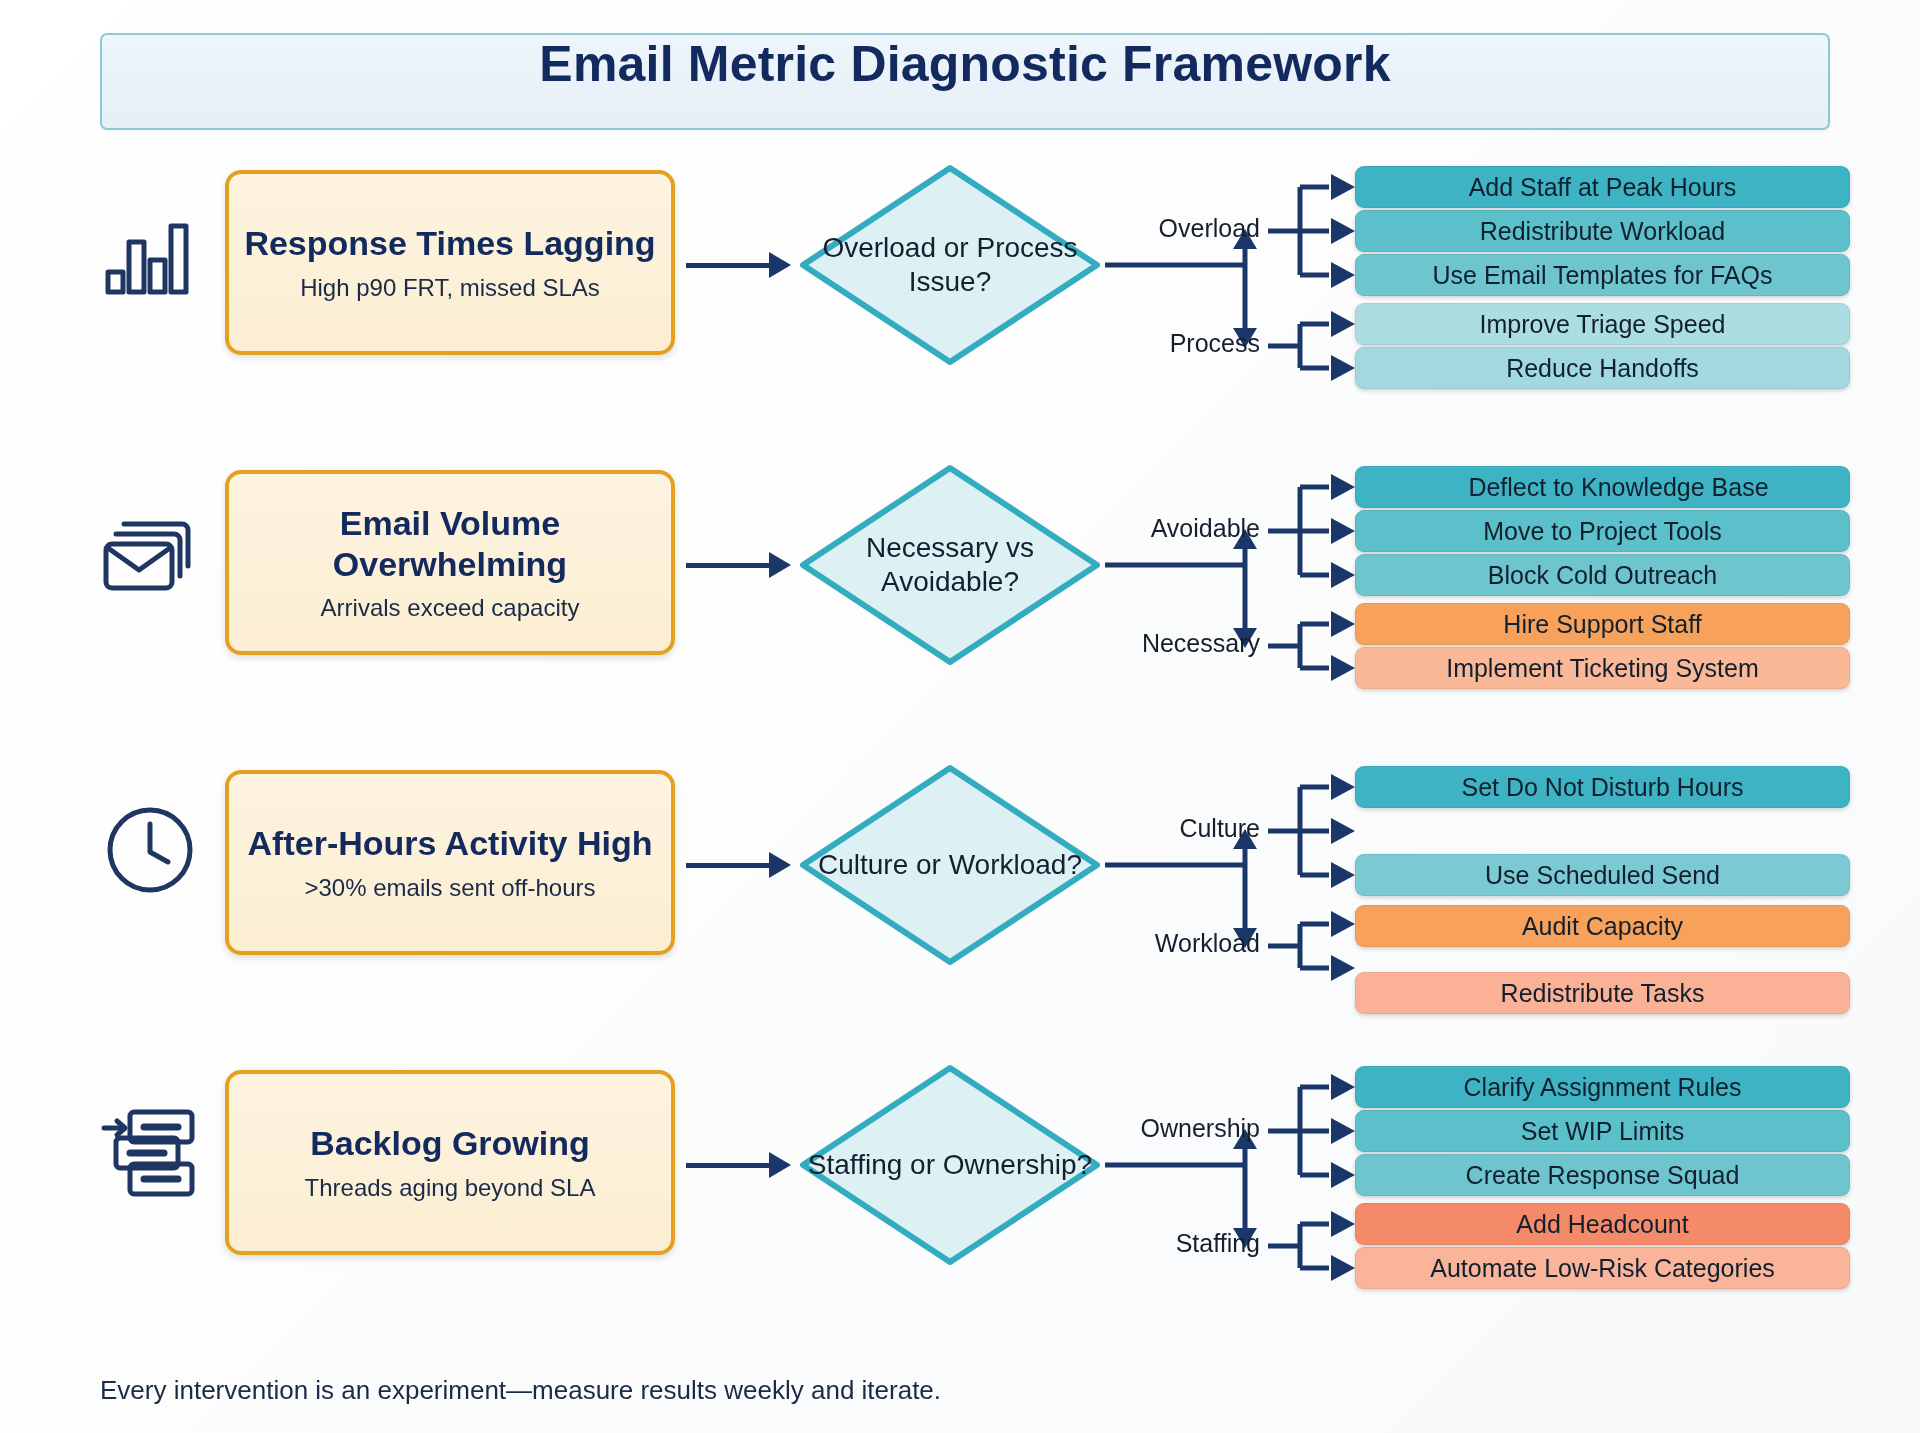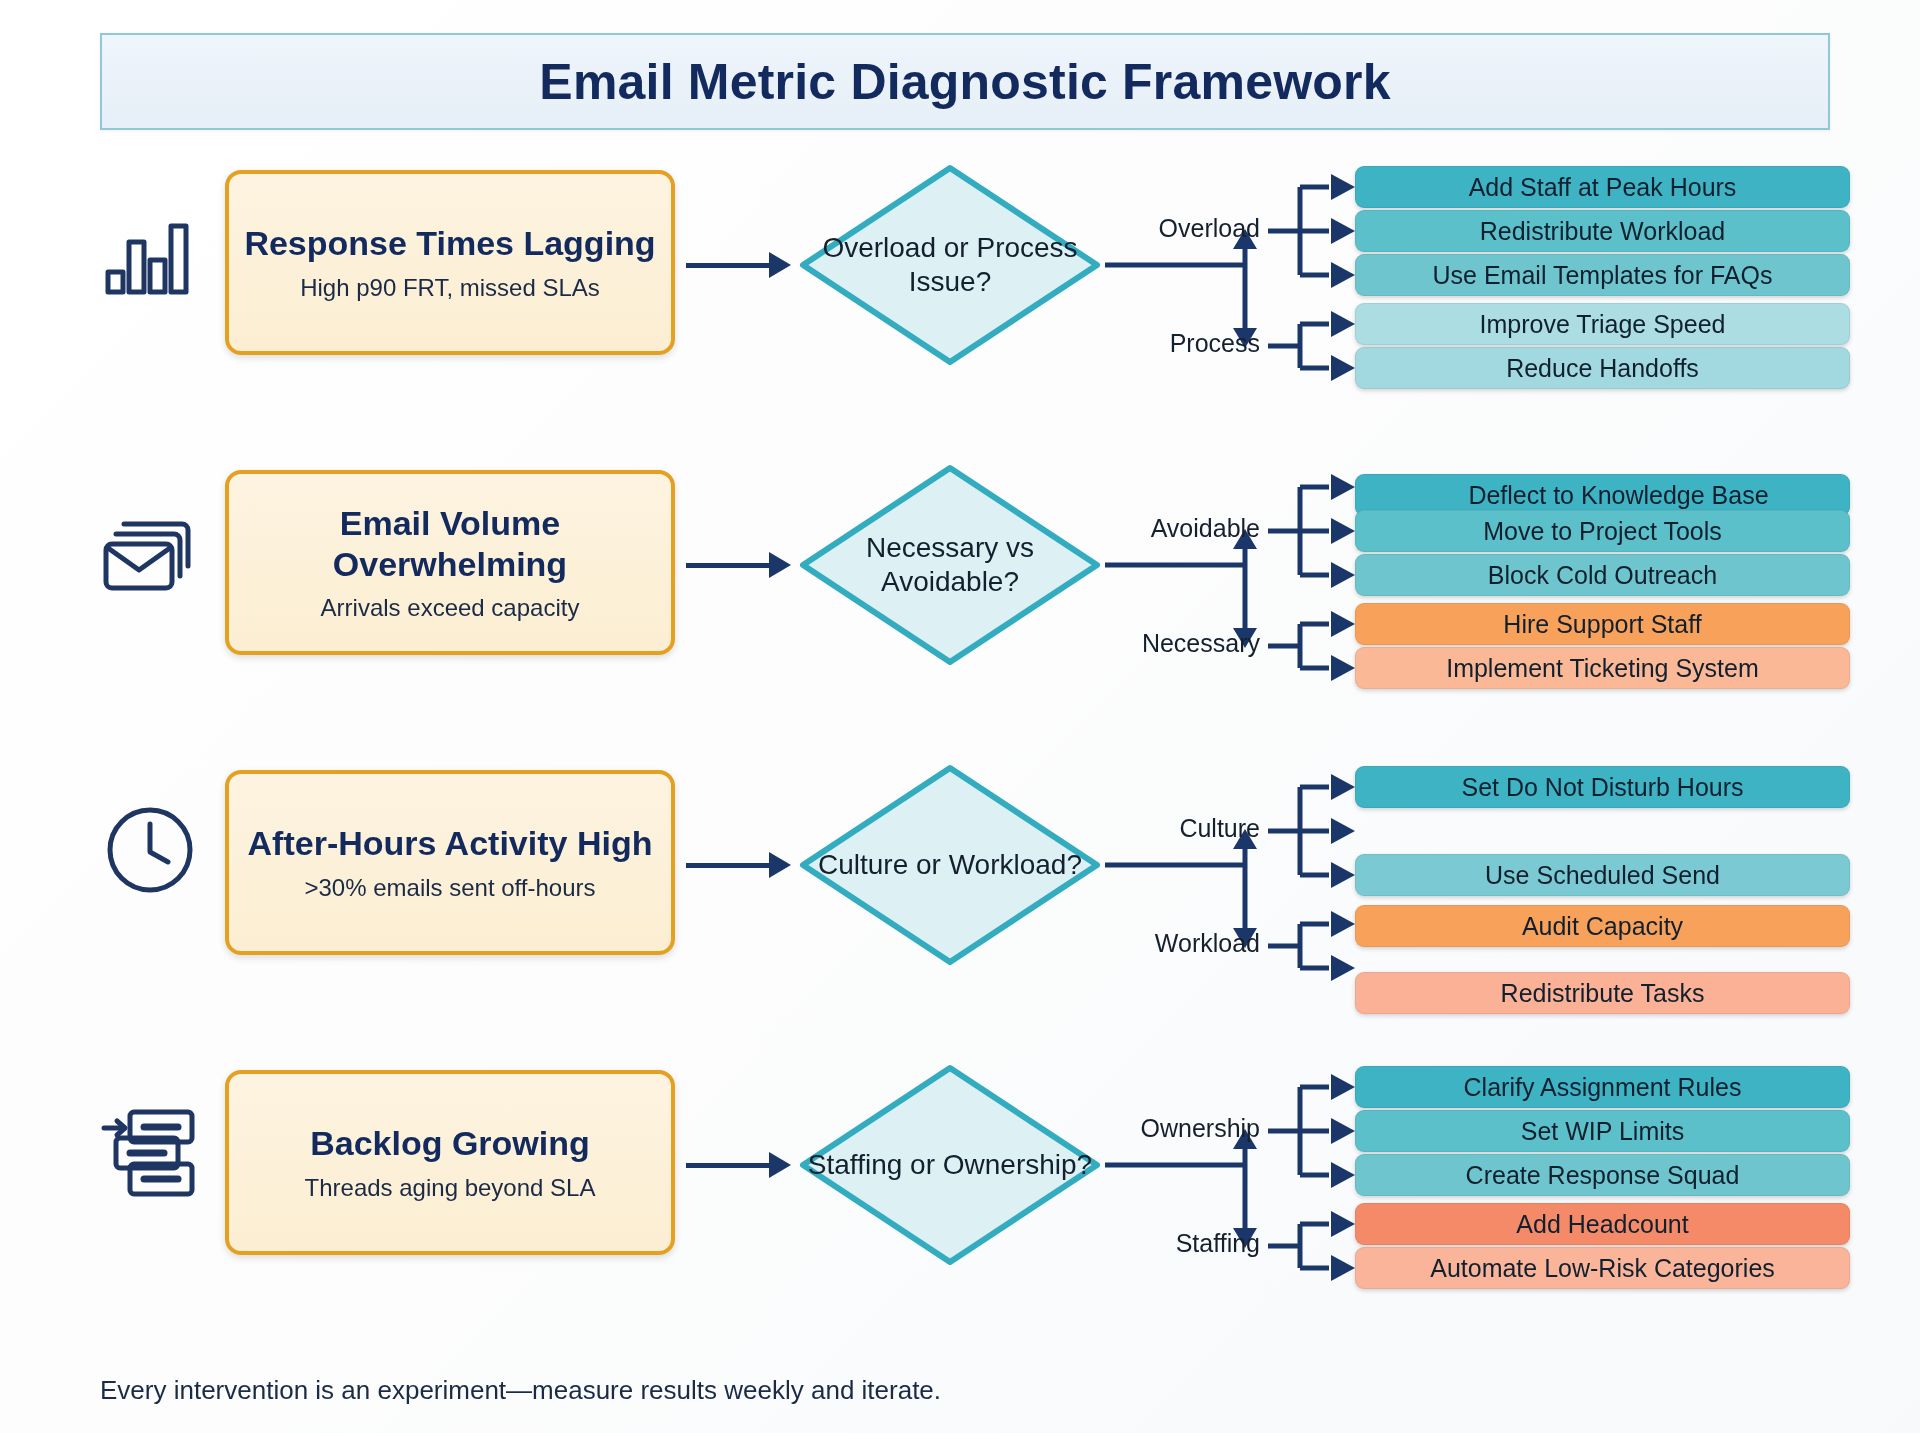--- a/index.html
+++ b/index.html
@@ -10,22 +10,22 @@
     overflow:hidden;
     position:relative;
   }
   #stage{position:relative;width:1920px;height:1433px;
     background:linear-gradient(135deg,#ffffff 0%,#fdfdfd 40%,#f7f9fb 100%);}
 
   
   .title-bar{
     position:absolute;left:100px;top:33px;width:1726px;height:93px;
     background:linear-gradient(180deg,#eef5fb 0%,#e6eef7 100%);
-    border:2px solid #8fc9d8;border-radius:0;
-    display:flex;align-items:center;justify-content:center;
+    border:2px solid #8fc9d8;border-radius:7px;
+    display:flex;justify-content:center;
     box-shadow:0 1px 3px rgba(0,0,0,.06);
   }
   .title-bar h1{
     margin:0;font-size:50px;font-weight:bold;color:#132a5e;
     letter-spacing:.2px;
   }
 
   
   .row{position:absolute;left:0;width:1920px;height:300px;}
   .row.r1{top:150px;}
@@ -194,21 +194,21 @@
             <path d="M163 196 H195" stroke="#1b3668" stroke-width="5" fill="none"></path>
             <path d="M195 174 V218" stroke="#1b3668" stroke-width="5" fill="none"></path>
             <path d="M195 174 H224" stroke="#1b3668" stroke-width="5" fill="none"></path>
             <polygon points="250,174 226,161 226,187" fill="#1b3668"></polygon>
             <path d="M195 218 H224" stroke="#1b3668" stroke-width="5" fill="none"></path>
             <polygon points="250,218 226,205 226,231" fill="#1b3668"></polygon>
           </svg>
       <div class="branch-label" style="right:660px;top:64px;">Avoidable</div>
       <div class="branch-label" style="right:660px;top:179px;">Necessary</div>
     </div>
-        <div class="act" style="top:24px;background:#3eb3c4;padding-left:32px;">
+        <div class="act" style="top:16px;background:#3eb3c4;padding-left:32px;">
        <span>Deflect to Knowledge Base</span>
         </div>
         <div class="act" style="top:60px;background:#5cc0cb;">
        <span>Move to Project Tools</span>
         </div>
         <div class="act" style="top:104px;background:#6ec5ce;">
        <span>Block Cold Outreach</span>
         </div>
         <div class="act" style="top:153px;background:#f8a15a;">
        <span>Hire Support Staff</span>

